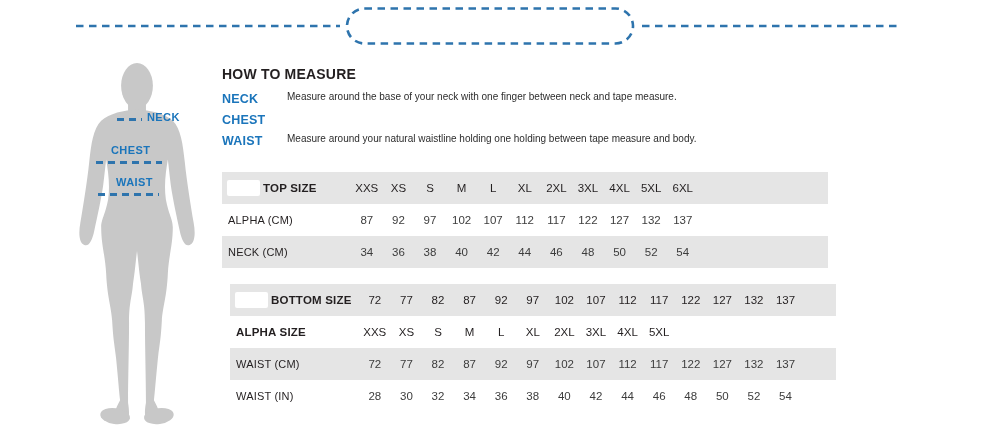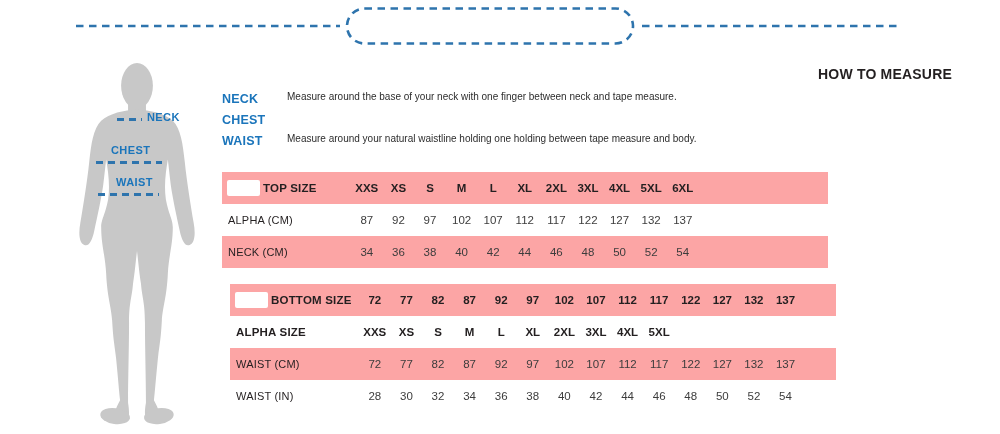--- a/index.html
+++ b/index.html
@@ -26,47 +26,46 @@
   }
   .dash-neck  { left:117px; top:118px; width:25px; }
   .dash-chest { left:96px;  top:161px; width:66px; }
   .dash-waist { left:98px;  top:193px; width:61px; }
 
   
   .howto { position:absolute; left:222px; top:66px; width:730px; }
   .howto-title {
     font-size:14px; font-weight:bold; color:#231f20; margin:0 0 9px 0;
     letter-spacing:0.2px;
-    text-align:right;
   }
   .howto-row { display:flex; margin-bottom:6px; }
   .howto-label {
     width:65px; flex:0 0 65px; color:#1b75bb; font-weight:bold;
     font-size:12.5px; padding-top:1px; letter-spacing:0.2px;
   }
   .howto-text { color:#2d2d2d; font-size:10px; }
 
   
   .size-table { position:absolute; left:222px; width:606px; }
   .table-top    { top:172px; }
   .table-bottom { top:284px;margin-left:8px; }
   .trow {
     position:relative; display:grid;
     grid-template-columns:129px repeat(14, 31.6px);
     align-items:center; height:32px;
   }
-  .trow.shade { background:#fca5a5; }
+  .trow.shade { background:#e5e5e5; }
   .tlabel {
     font-size:11px; color:#231f20; padding-left:6px; white-space:nowrap;
     letter-spacing:0.2px;
   }
   .trow.hdr .tlabel { font-weight:bold; font-size:11.5px; }
   .trow.patch .tlabel { padding-left:41px; }
   .tcell { text-align:center; font-size:11.5px; color:#3c3c3c; }
-  .trow.hdr .tcell { font-weight:bold; color:#231f20; }
+  .trow.hdr .tcell { font-weight:normal; color:#231f20; }
   .logo-patch {
     position:absolute; left:5px; top:8px; width:33px; height:16px;
     background:#ffffff; border-radius:2px;
   }
 </style>
 </head>
 <body>
 
 <div class="page">
 

